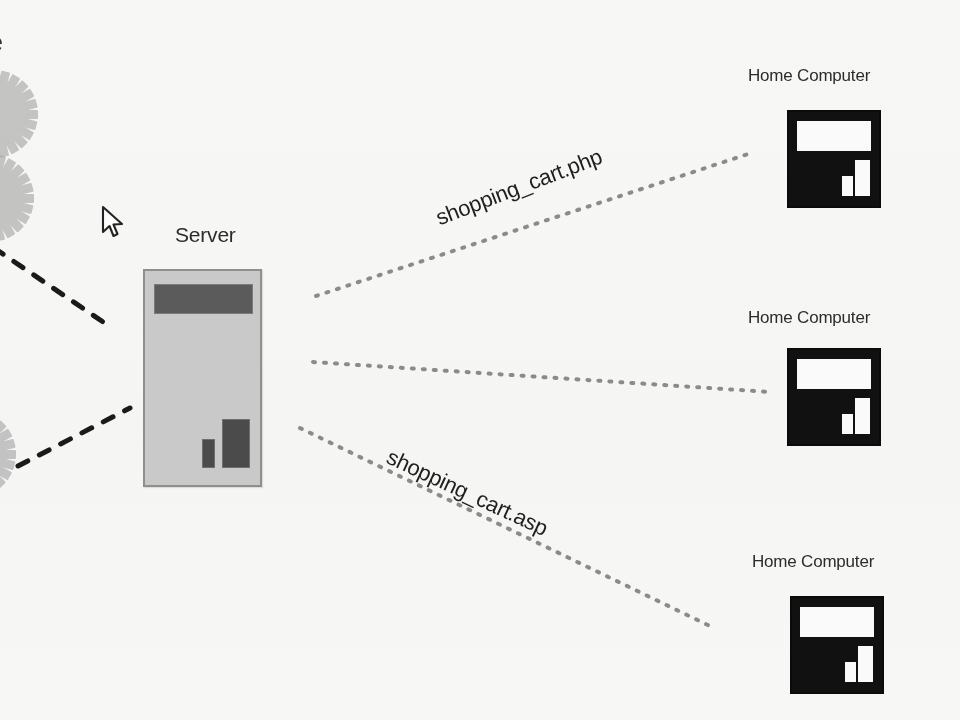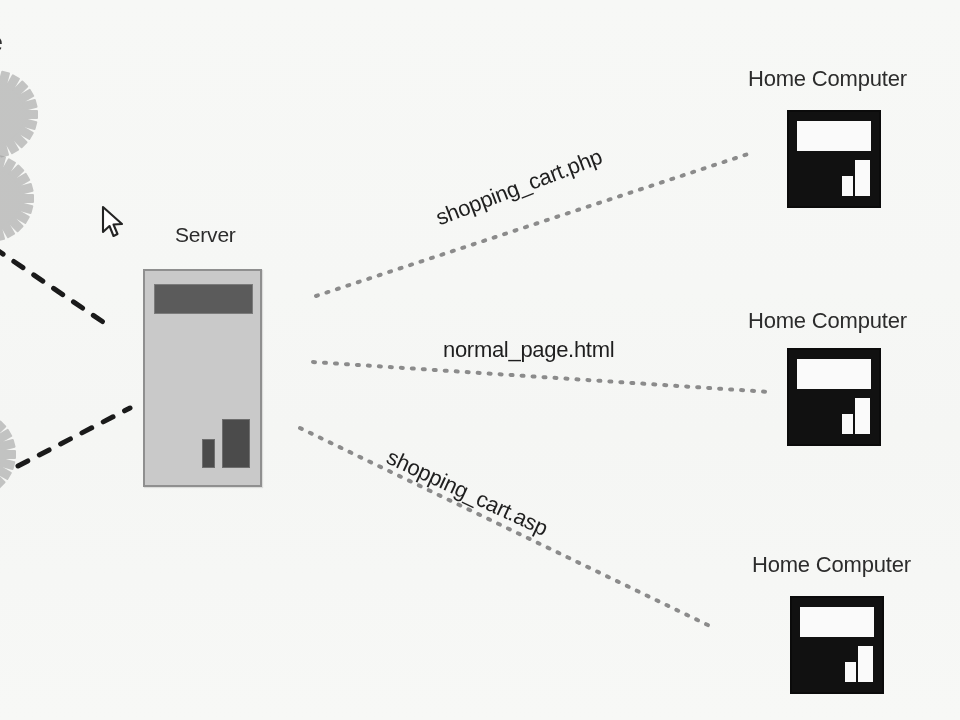--- a/index.html
+++ b/index.html
@@ -75,21 +75,21 @@
     height: 49px;
     background: #4b4b4b;
     border: 1px solid #6e6e6e;
     box-sizing: border-box;
   }
 
   
   .node { position: absolute; }
   .node-label {
     position: absolute;
-    font-size: 22px;
+    font-size: 17px;
     color: #2c2c2c;
     white-space: nowrap;
     letter-spacing: -0.2px;
   }
   .node-icon {
     position: absolute;
     width: 94px;
     height: 98px;
     background: #111111;
     border: 2px solid #0b0b0b;
@@ -296,17 +296,16 @@
     <div class="node-label" style="left:752px; top:552px;">Home Computer</div>
     <div class="node-icon" style="left:790px; top:596px;">
       <div class="node-screen"></div>
       <div class="node-bar-small"></div>
       <div class="node-bar-large"></div>
     </div>
   </div>
 
   <div class="conn-label" style="left:437px; top:206px; transform:rotate(-21deg);">shopping_cart.php</div>
 
-  <div class="conn-label" style="left:443px; top:337px;">normal_page.html</div>
 
   <div class="conn-label" style="left:388px; top:443px; transform:rotate(25deg);">shopping_cart.asp</div>
 
 </div>
 
 </body></html>

